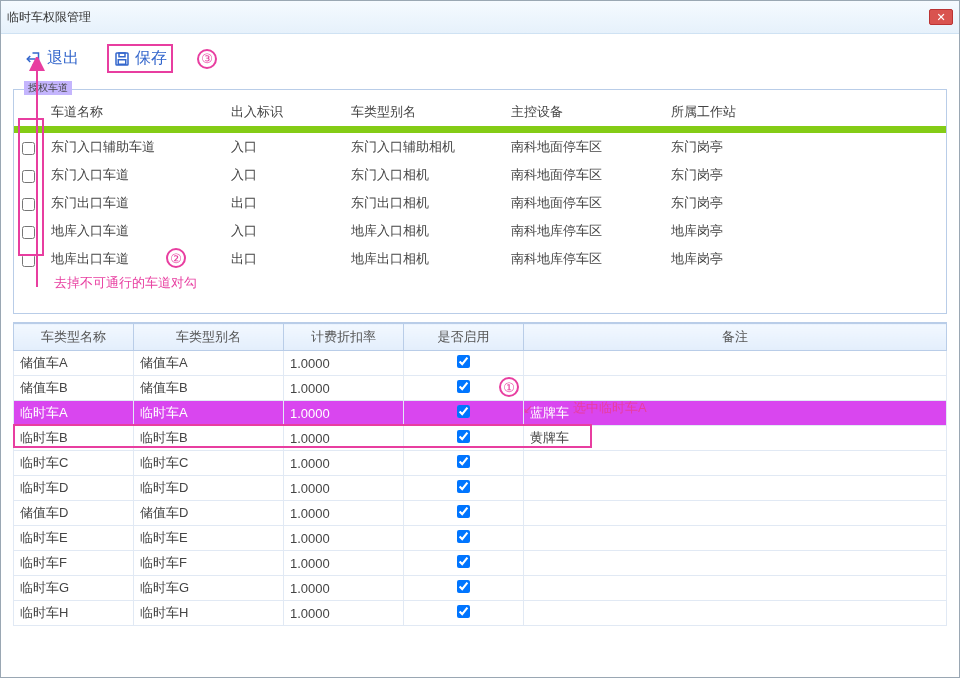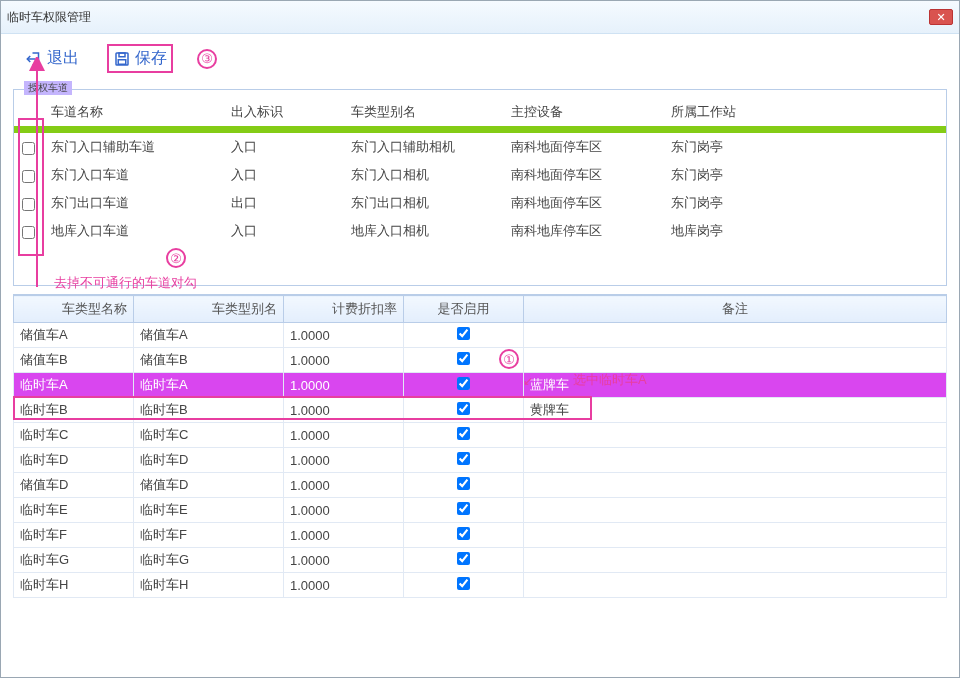--- a/index.html
+++ b/index.html
@@ -127,21 +127,21 @@
     width: 100%;
     border-collapse: collapse;
     font-size: 13px;
     table-layout: fixed;
   }
   .lower-table th {
     background: linear-gradient(#f2f8ff, #e3eefc);
     border: 1px solid #b9cde8;
     font-weight: normal;
     padding: 4px 6px;
-    text-align: right;
+    text-align: center;
     color: #555;
   }
   .lower-table th.center { text-align: center; }
   .lower-table td {
     border-left: 1px solid #e1e9f4;
     border-right: 1px solid #e1e9f4;
     border-bottom: 1px solid #e1e9f4;
     padding: 3px 6px;
     color: #444;
   }
@@ -229,20 +229,28 @@
             <td>东门岗亭</td>
           </tr>
           <tr>
             <td class="lane-chk-col"><input type="checkbox" class="lane-checkbox" style=""></td>
             <td>地库入口车道</td>
             <td>入口</td>
             <td>地库入口相机</td>
             <td>南科地库停车区</td>
             <td>地库岗亭</td>
           </tr>
+          <tr>
+            <td class="lane-chk-col"><input type="checkbox" class="lane-checkbox" style=""></td>
+            <td>地库出口车道</td>
+            <td>出口</td>
+            <td>地库出口相机</td>
+            <td>南科地库停车区</td>
+            <td>地库岗亭</td>
+          </tr>
         </tbody>
     </table>
 
     <div class="lane-highlight" style="left:4px; top:28px; width:26px; height:138px;"></div>
     <span class="step-circle" style="left:152px; top:158px;">②</span>
     <span class="annotation-text" style="left:40px; top:184px;">去掉不可通行的车道对勾</span>
   </div>
 
   <div class="lower-table-wrap" style="position:relative;">
     <table class="lower-table">

